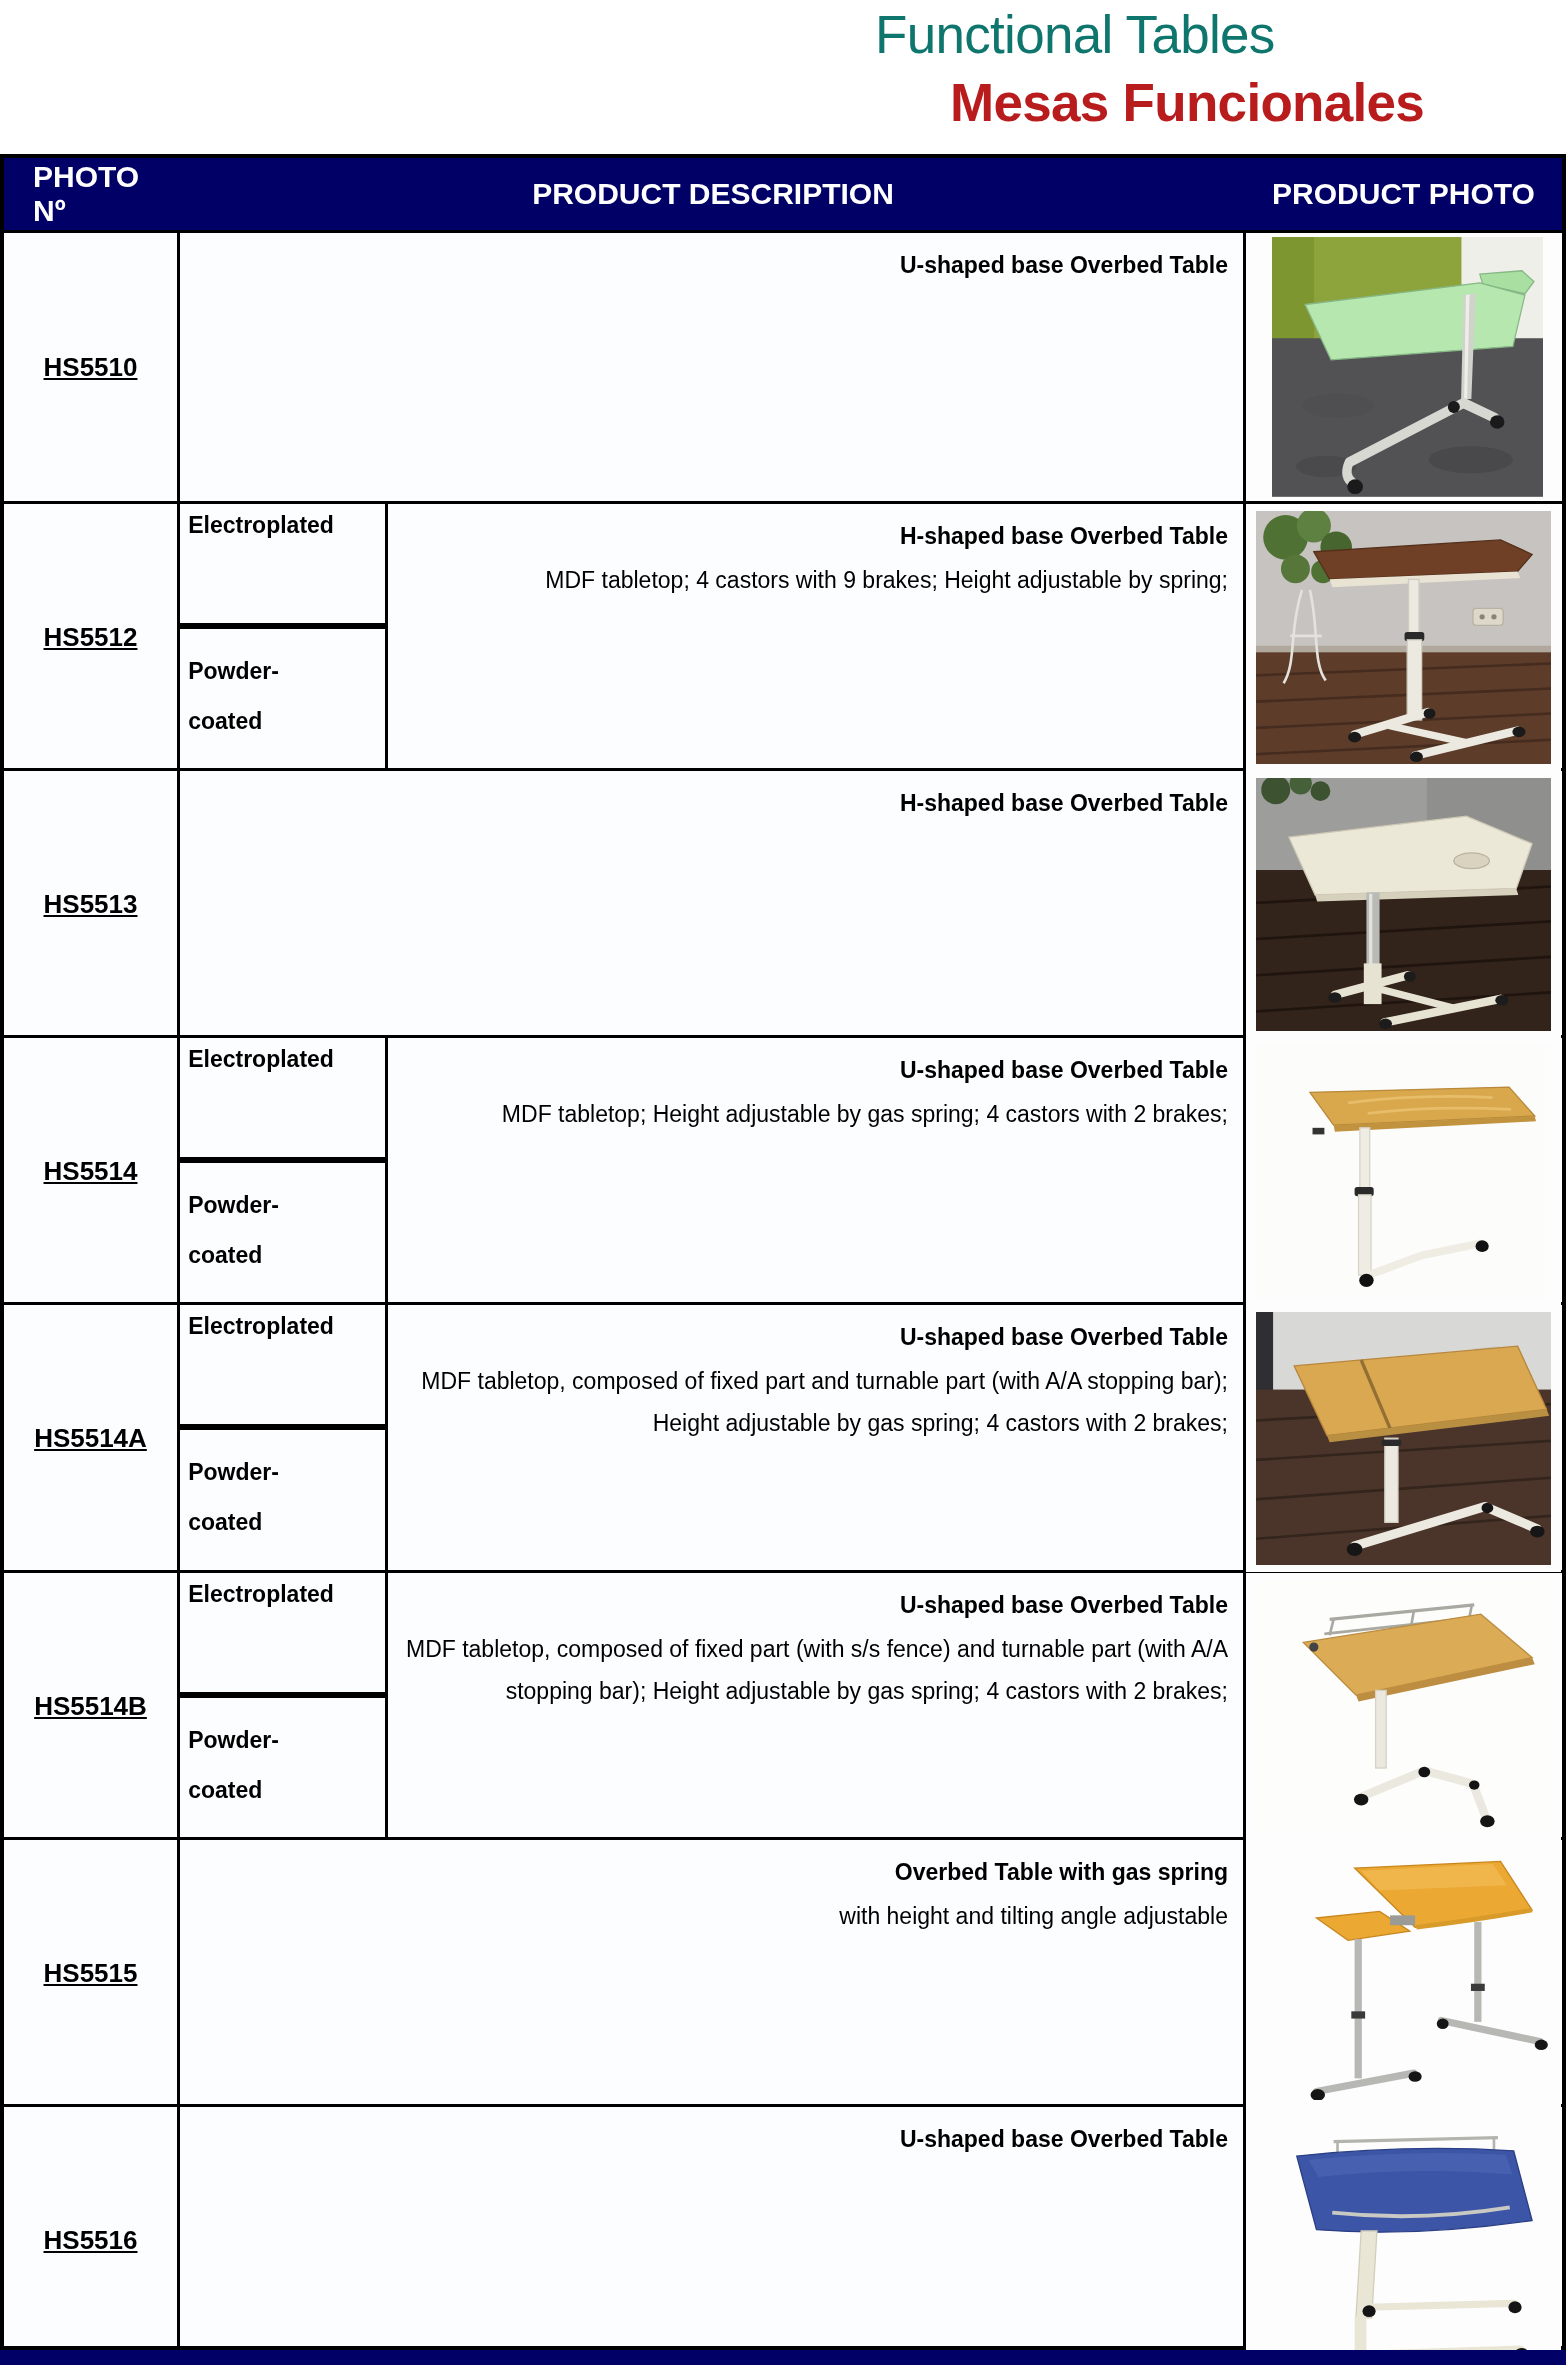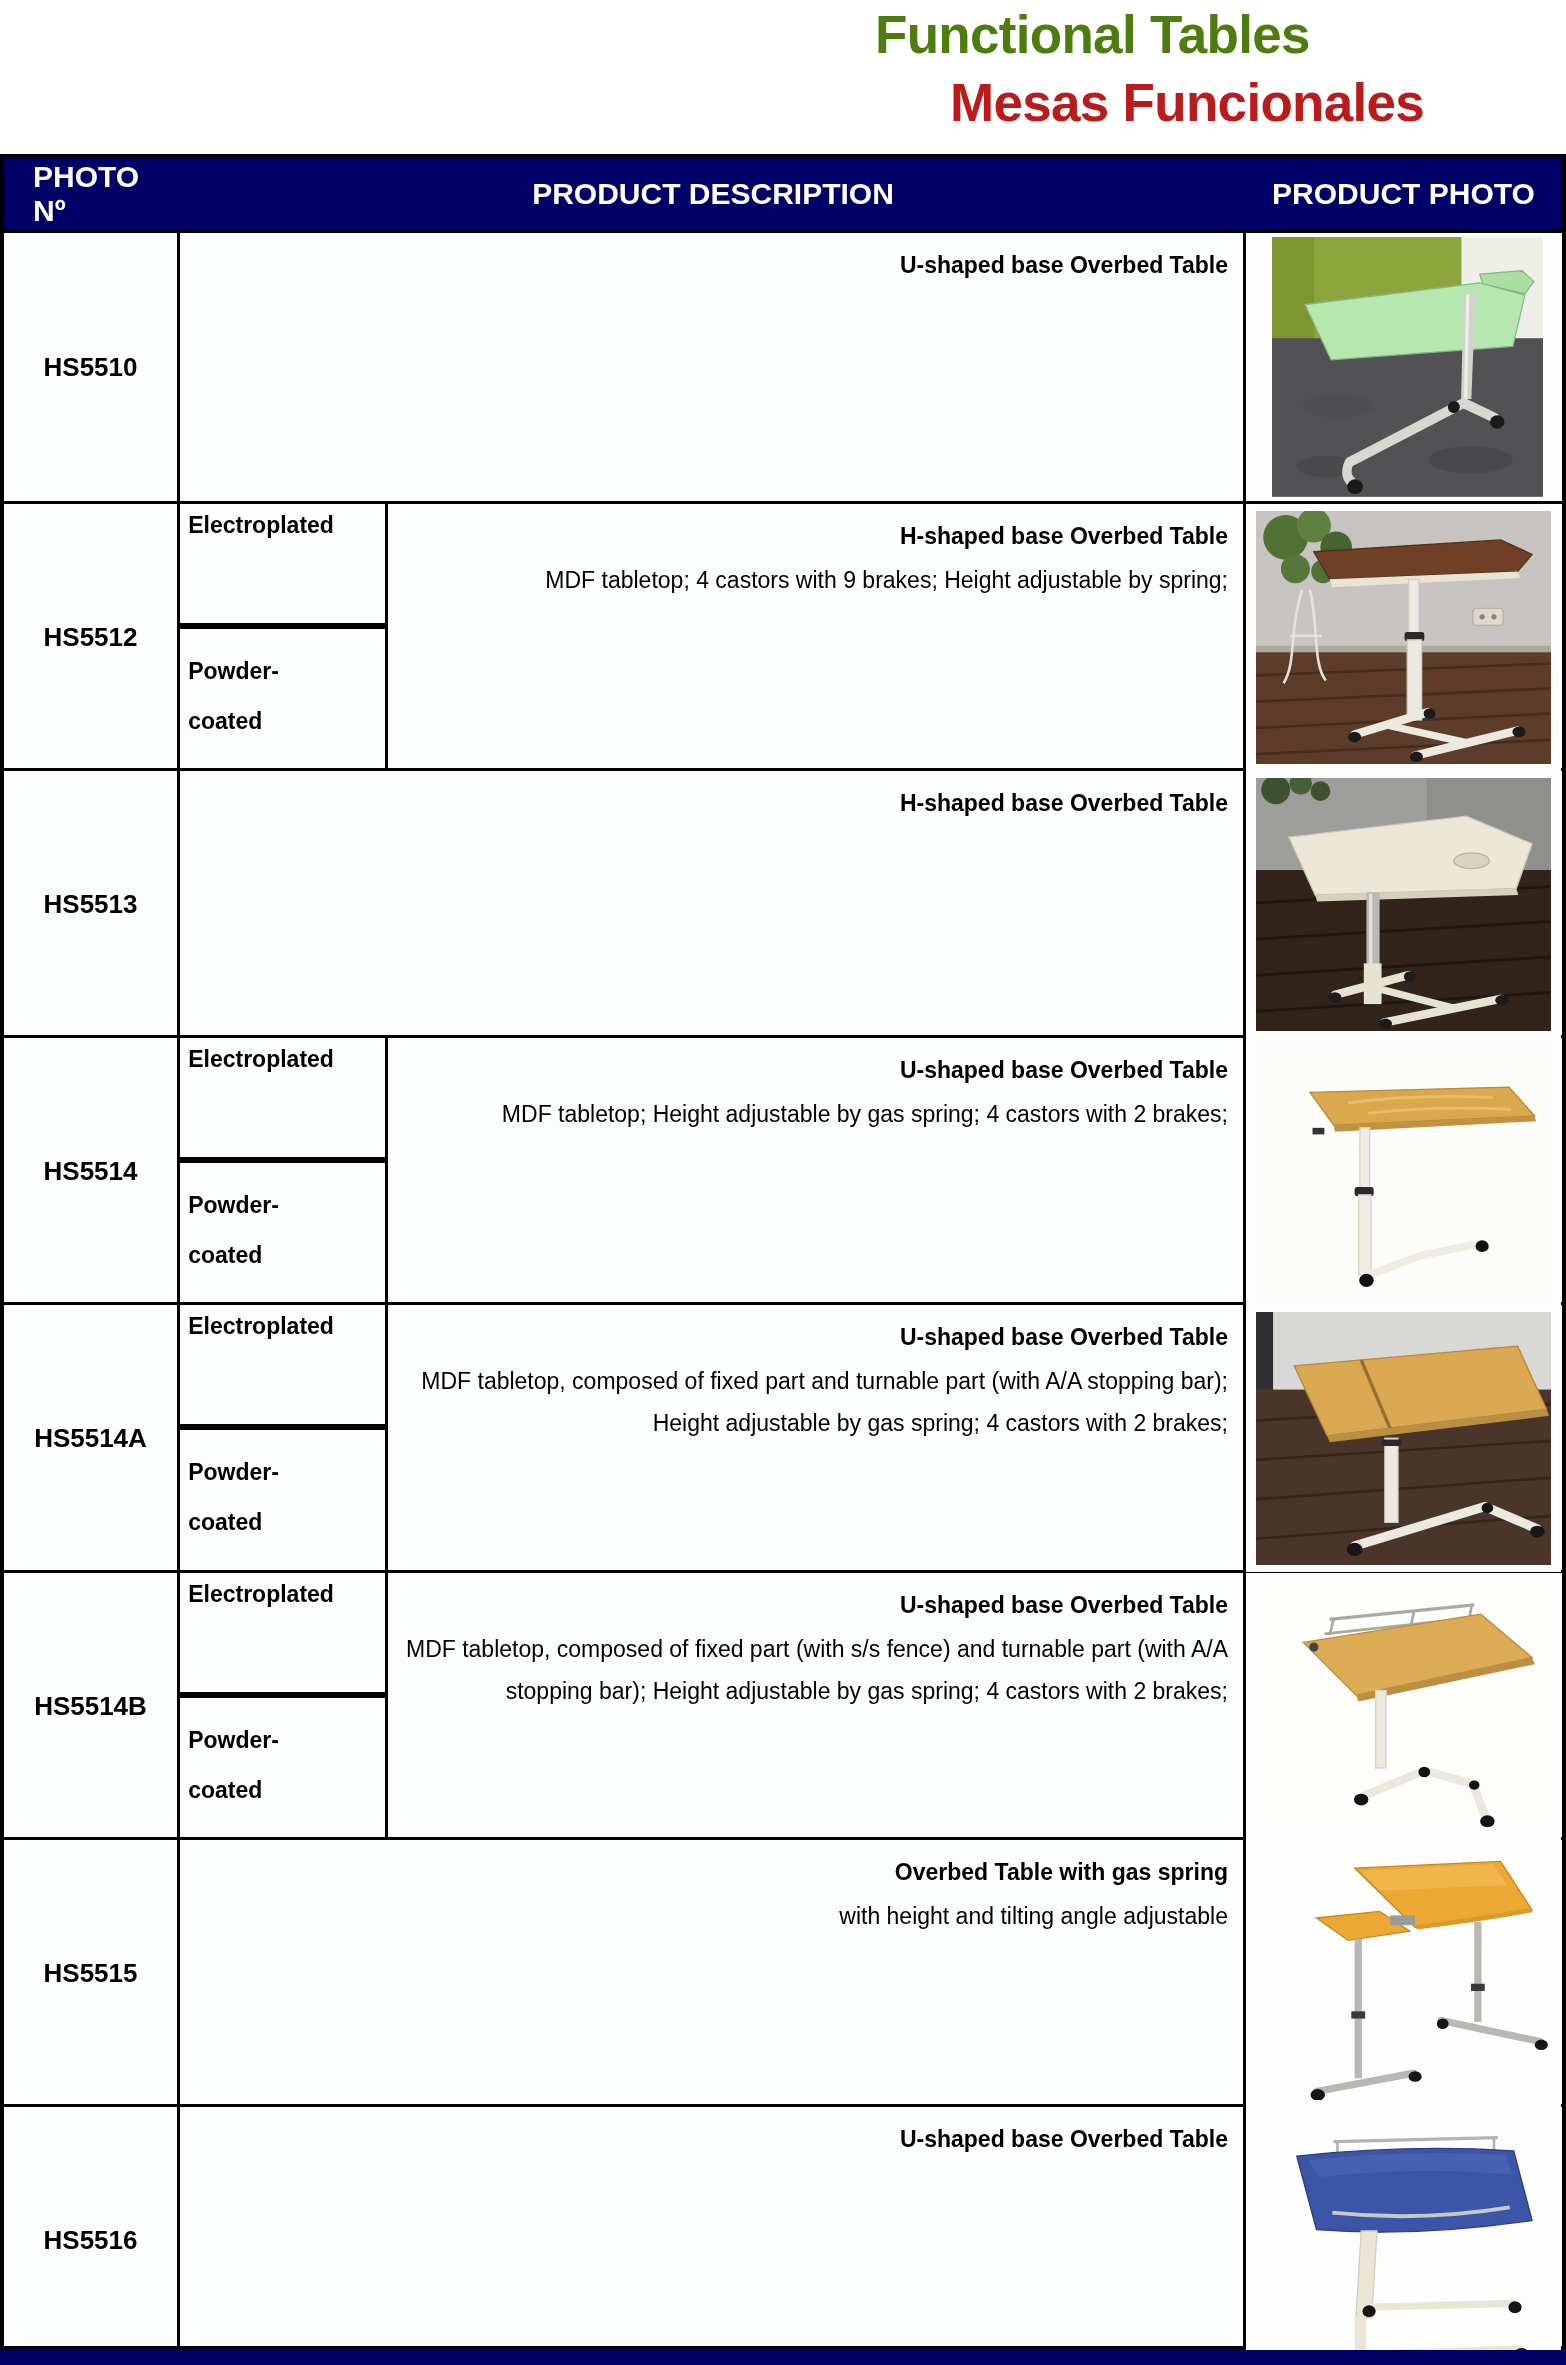--- a/index.html
+++ b/index.html
@@ -1,39 +1,39 @@
 <!DOCTYPE html>
 <html style="font-size:11px"><head>
 <meta charset="utf-8">
 <style>
   * { margin:0; padding:0; box-sizing:border-box; }
   body { background:#ffffff; font-family:"Liberation Sans", sans-serif; }
   .page { position:relative; width:1566px; height:2366px; background:#ffffff; overflow:hidden; }
 
   .title-block { position:absolute; top:1.4px; left:875px; width:689px; }
-  .title-line1 { font-size:53px; font-weight:bold; color:#4d7c0f; line-height:68px; letter-spacing:-0.7px; }
+  .title-line1 { font-size:53px; font-weight:normal; color:#0f766e; line-height:68px; letter-spacing:-0.7px; }
   .title-line2 { font-size:53px; font-weight:bold; color:#b91c1c; line-height:68px; letter-spacing:-0.7px; margin-left:75px; }
 
   .catalog { position:absolute; top:154px; left:0; width:1566px; border:4.8px solid #000; border-bottom:4.1px solid #000; background:#fbfdfe; }
 
   .thead { height:72px; background:#000066; display:grid; grid-template-columns:176px 1066px 315px; align-items:center; }
   .th { color:#ffffff; font-weight:bold; font-size:30px; }
   .th-item  { padding-left:29px; }
   .th-desc  { text-align:center; }
   .th-photo { text-align:center; }
 
   .row { display:grid; border-top:3.4px solid #000; background:#fbfdfe; }
   .row.plain   { grid-template-columns:176px 1066px 315px; }
   .row.fin-row { grid-template-columns:176px 208px 858px 315px; }
 
   .cell { border-right:3.4px solid #000; }
   .photo-cell { border-right:none; }
 
   .item-cell { display:flex; align-items:center; justify-content:center;
-               font-weight:bold; font-size:26px; color:#000; }
+               font-weight:bold; font-size:26px; color:#000;text-decoration:underline; }
 
   .fin-cell { display:flex; flex-direction:column; font-weight:bold; font-size:23px; }
   .fin-top { height:47%; border-bottom:6.1px solid #000; padding:8.2px 0 0 8.2px; }
   .fin-bot { flex:1; padding:18px 0 0 8.2px; max-width:123px; line-height:2.15; }
 
   .desc-cell { padding:11px 15px 0 9.6px; font-size:23px; line-height:1.85; color:#000;text-align:right; }
   .dtitle { font-weight:bold; }
   .dtext  { margin-top:1.4px; }
 
   .photo-cell { position:relative; background:#fdfdfd; padding:6.8px 9.6px; }

